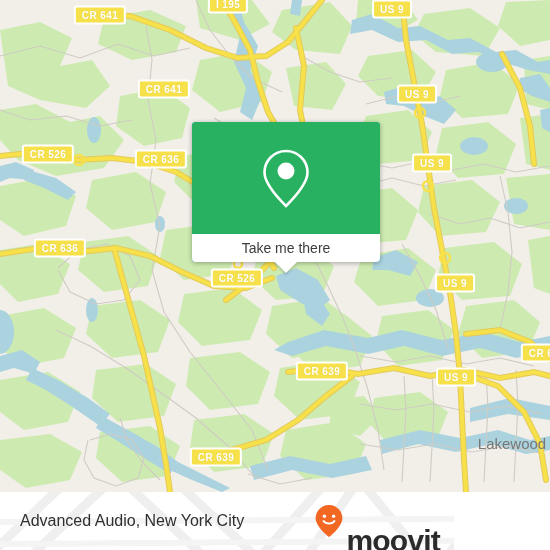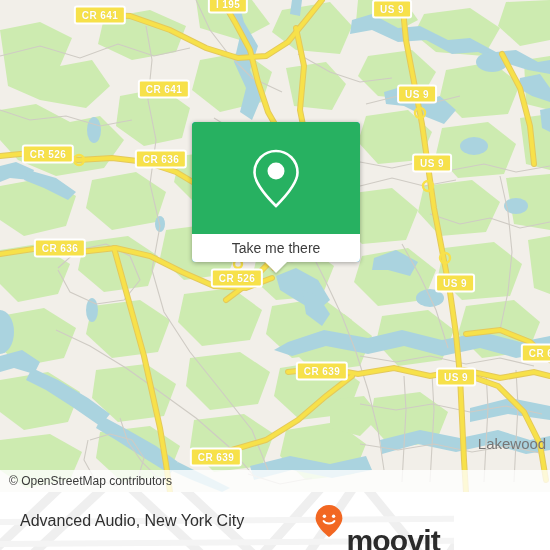--- a/index.html
+++ b/index.html
@@ -69,21 +69,21 @@
     line-height: 22px;
     padding-left: 9px;
     white-space: nowrap;
   }
 
   
   #popup-card {
     position: absolute;
     left: 192px;
     top: 122px;
-    width: 168px;
+    width: 188px;
     border-radius: 4px;
     box-shadow: 0 1px 5px rgba(0,0,0,.33);
     overflow: visible;
     background: #0ea5e9;
   }
   #popup-image {
     height: 112px;
     background: #27b161;
     border-radius: 4px 4px 0 0;
     display: flex;
@@ -331,21 +331,20 @@
           <path d="M27 4 C15 4 5.5 13.5 5.5 25.5 C5.5 36 19 51 27 59 C35 51 48.5 36 48.5 25.5 C48.5 13.5 39 4 27 4 Z" fill="none" stroke="#ffffff" stroke-width="2.6"></path>
           <circle cx="27" cy="24" r="8.5" fill="#ffffff"></circle>
         </svg>
       </div>
       <div id="popup-footer">
         <span>Take me there</span>
         <div id="popup-tail"></div>
       </div>
     </div>
 
-    <div id="attribution">© OpenStreetMap contributors</div>
   </div>
 
   <div id="bottom-bar">
 
     <svg id="bottom-watermark" width="550" height="58" viewBox="0 0 550 58">
       <g stroke="#efefef" stroke-width="9" fill="none">
         <path d="M-20 72 L70 -14"></path>
         <path d="M20 74 L116 -16"></path>
         <path d="M120 -14 L214 74"></path>
         <path d="M170 -16 L266 74"></path>

